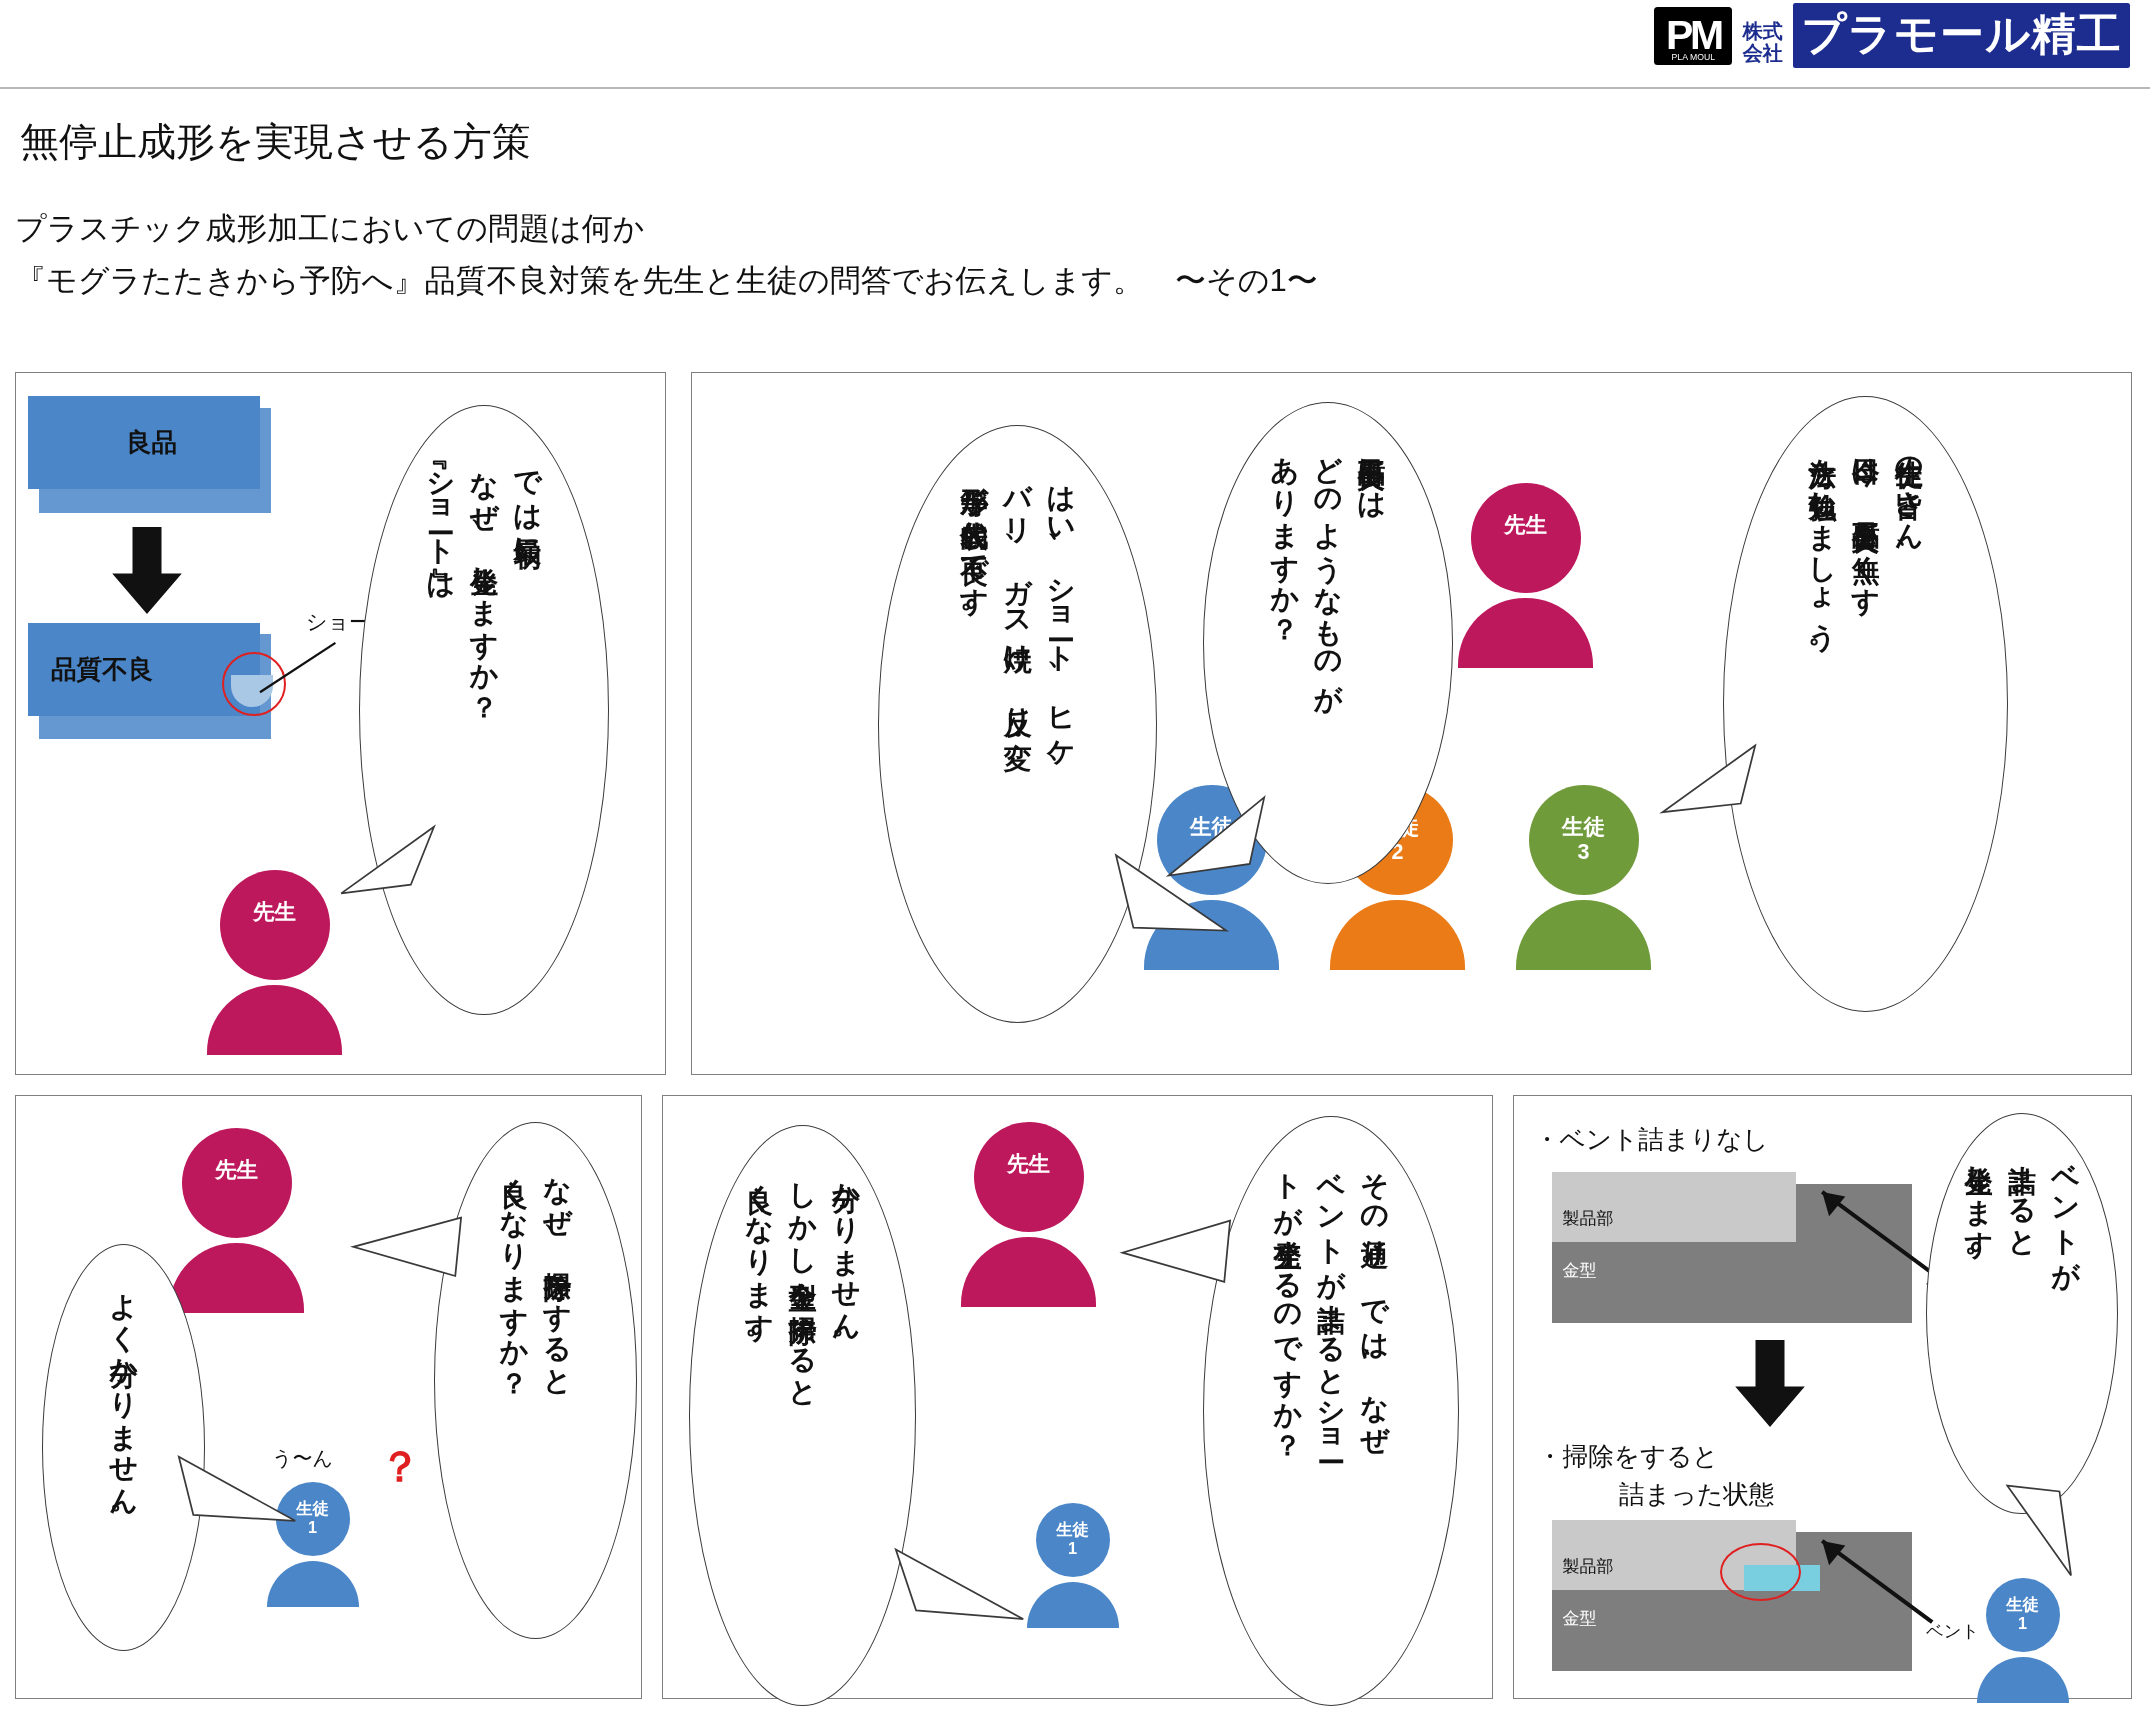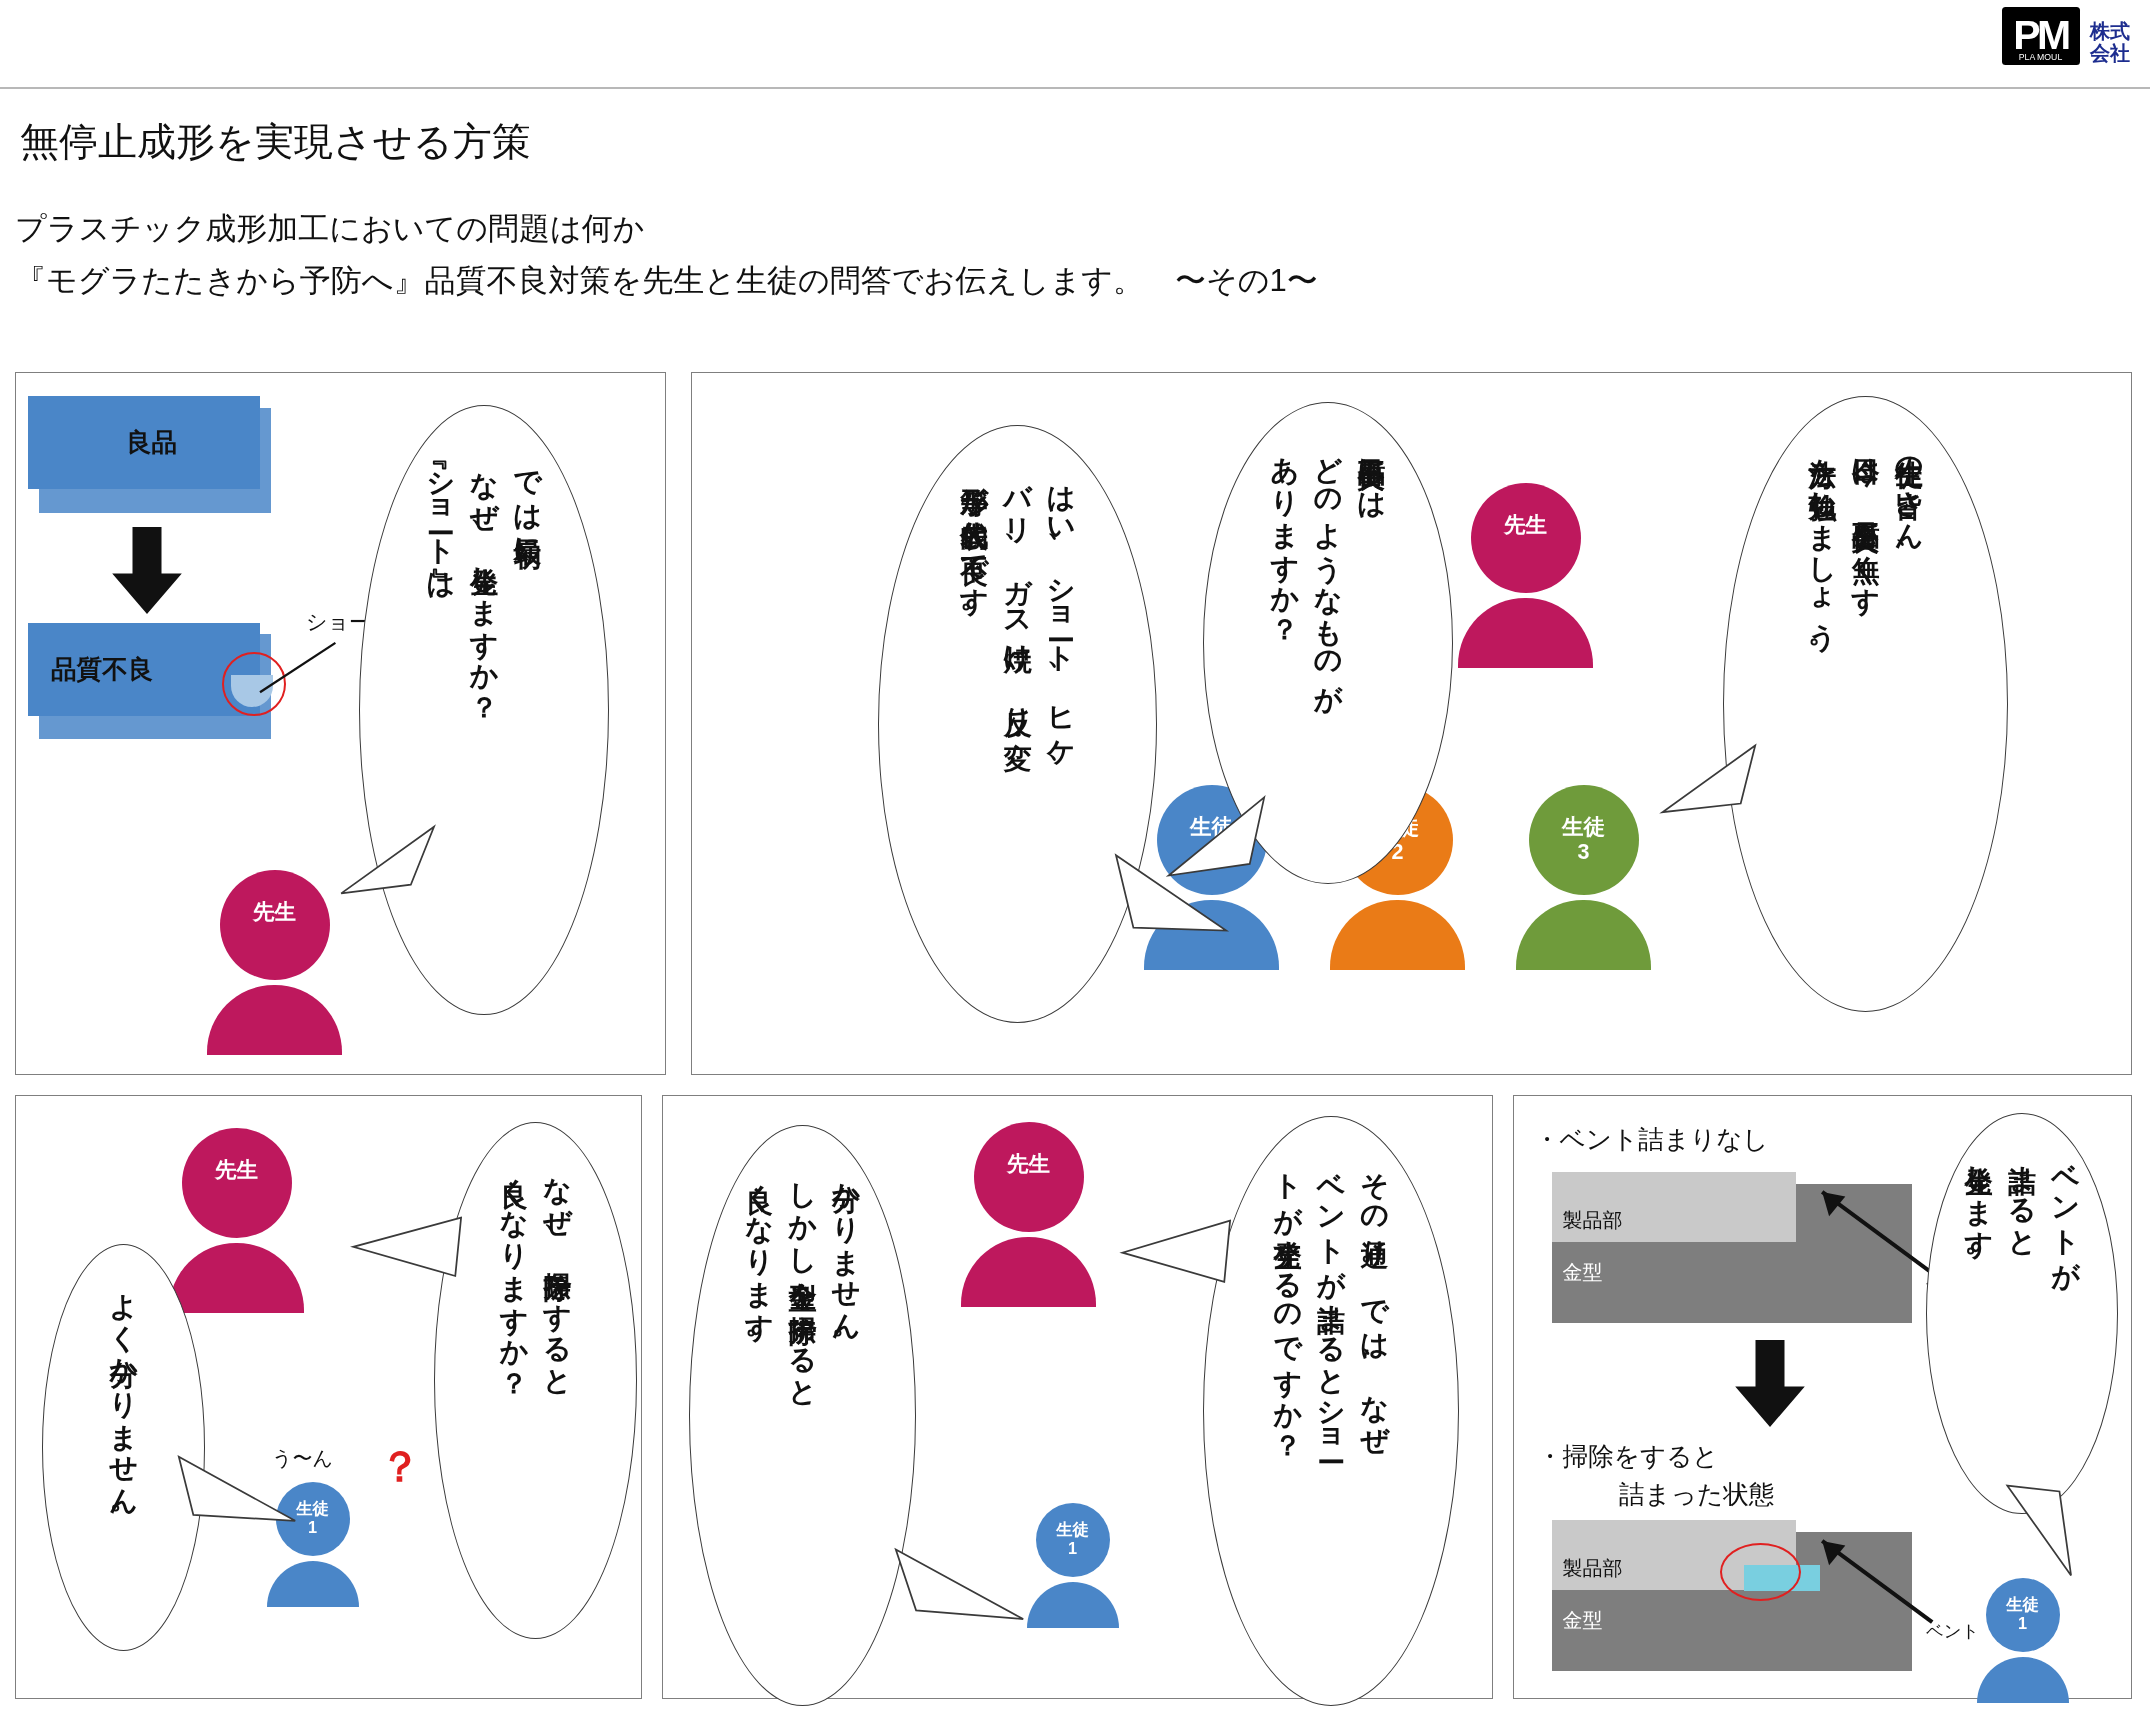--- a/index.html
+++ b/index.html
@@ -86,34 +86,35 @@
   .blk-label { position:absolute; color:#111; font-weight:bold; font-size:25.6px; }
   .fat-arrow { position:absolute; }
   .circle-red { position:absolute; border:2.9px solid #e02020; border-radius:50%; }
   .short-label { position:absolute; font-size:21px; color:#111; }
 
   
   .e-text { position:absolute; font-size:25.6px; color:#111; }
   .mold { position:absolute; }
   .mold .light { position:absolute; background:#c9c9c9; }
   .mold .dark  { position:absolute; background:#7e7e7e; }
-  .mold .cap   { position:absolute; font-size:20px; color:#111; }
+  .mold .cap   { position:absolute; font-size:17px; color:#111; }
   .vent-lbl { position:absolute; font-size:17.4px; color:#111; }
 
   svg { overflow: visible; }
 </style>
 </head>
 <body>
 
 <div class="logo">
   <div class="logo-mark">
     PM<span class="sub">PLA MOUL</span>
   </div>
   <div class="logo-kabu" style="white-space:pre-line">株式
 会社</div>
+  <div class="logo-name">プラモール精工</div>
 </div>
 <div class="header-rule"></div>
 
 <div class="page-title">無停止成形を実現させる方策</div>
 <div class="subtitle-1">プラスチック成形加工においての問題は何か</div>
 <div class="subtitle-2">『モグラたたきから予防へ』品質不良対策を先生と生徒の問答でお伝えします。　〜その1〜</div>
 
 <div class="panel" id="panel-a">
 
   <div class="blk" style="left:23px; top:35px; width:232px; height:105px; background:#4a86c8; opacity:.85;"></div>

